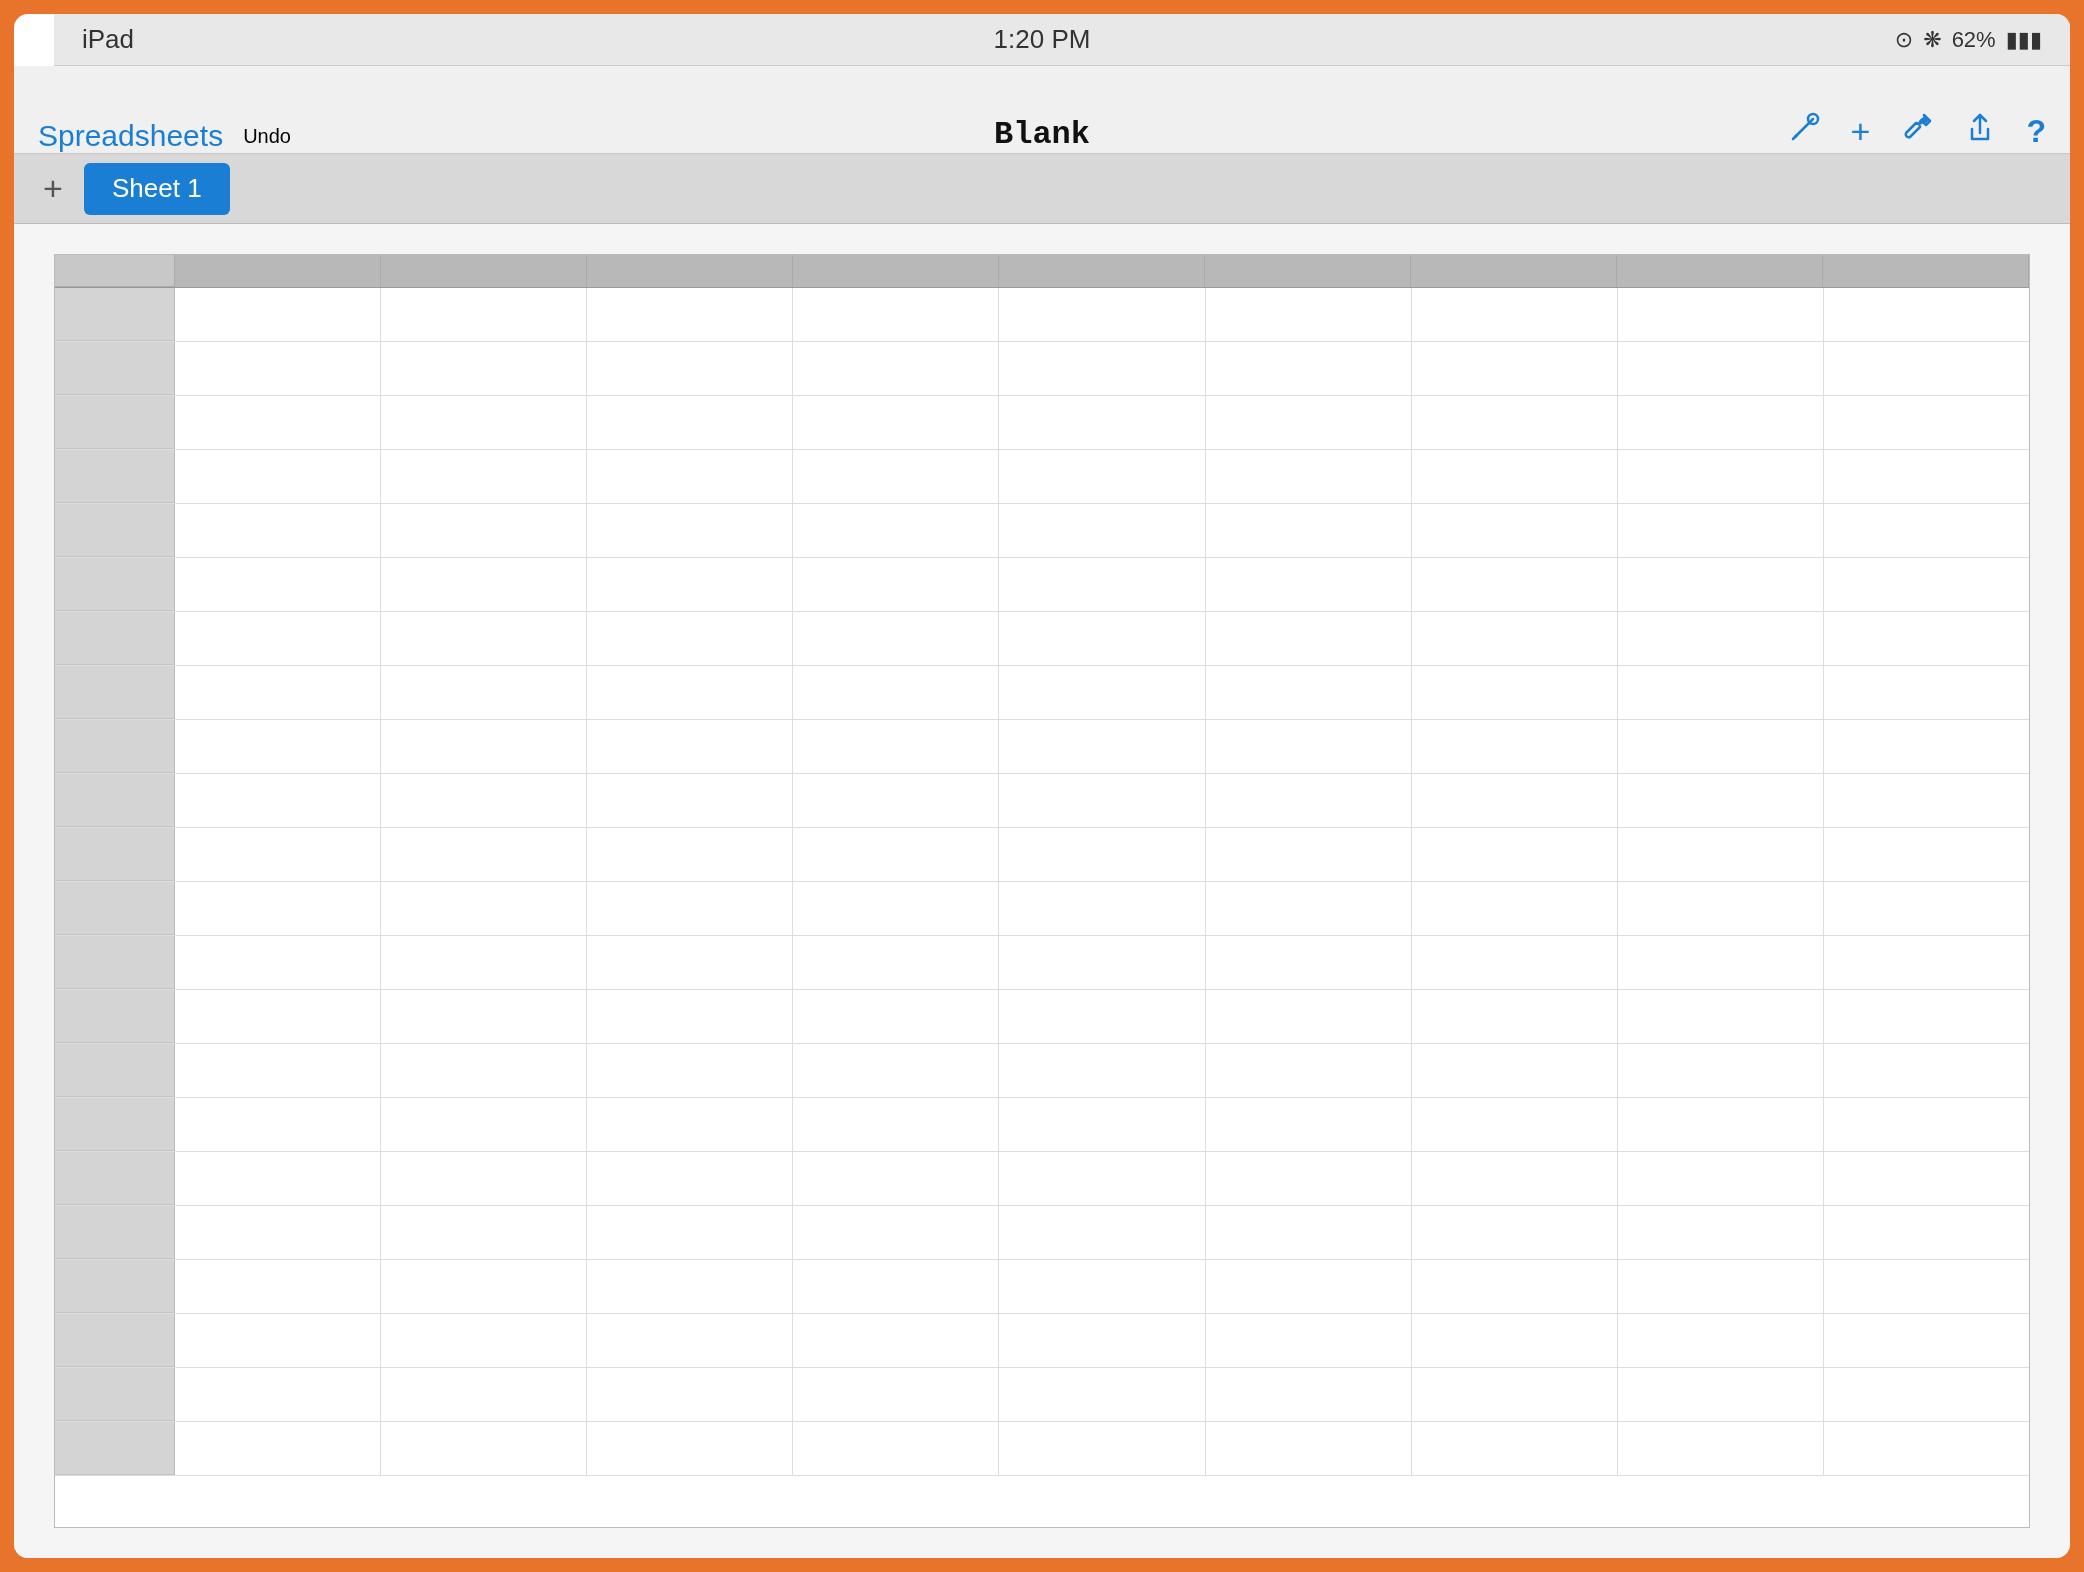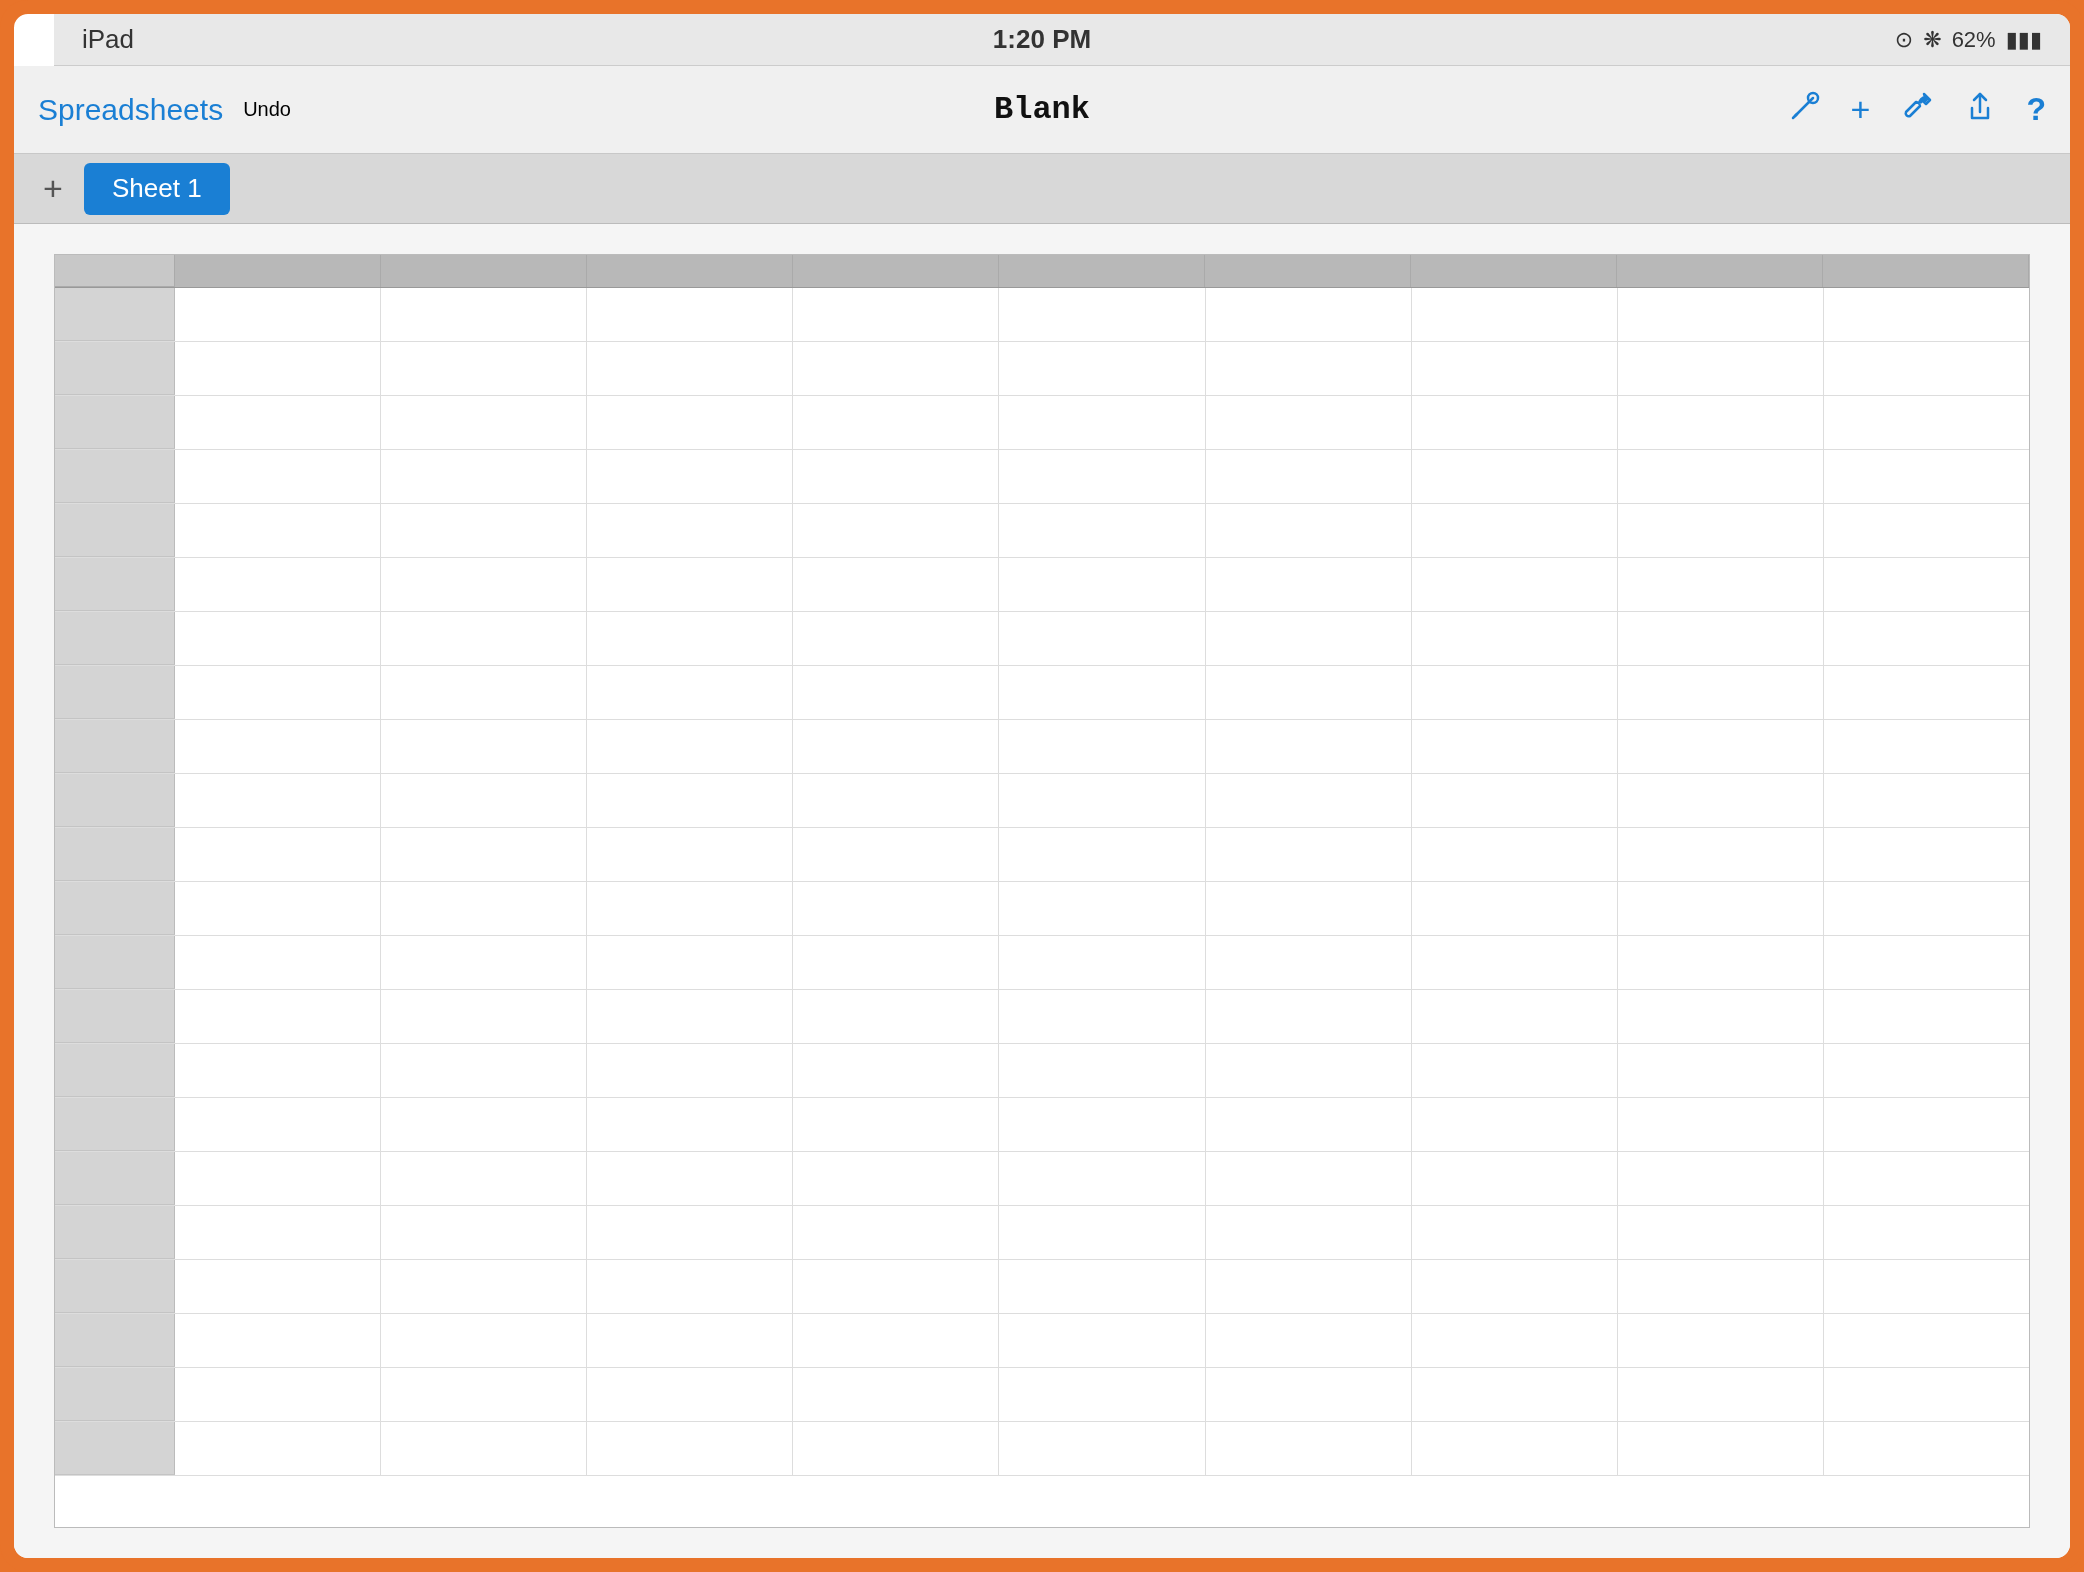--- a/index.html
+++ b/index.html
@@ -37,41 +37,41 @@
     }
 
     .status-left {
       font-size: 26px;
       font-weight: 500;
       color: #333;
     }
 
     .status-center {
       font-size: 26px;
-      font-weight: 700;
+      font-weight: 400;
       color: #333;
       position: absolute;
       left: 50%;
       transform: translateX(-50%);
     }
 
     .status-right {
       display: flex;
       align-items: center;
       gap: 10px;
       font-size: 22px;
       color: #333;
     }
 
     
     .toolbar {
       background: #f0f0f0;
       height: 88px;
       display: flex;
-      align-items: center;
+      align-items: flex-end;
       padding: 0 24px;
       border-bottom: 1px solid #c8c8c8;
       flex-shrink: 0;
       position: relative;
     }
 
     .toolbar-left {
       display: flex;
       align-items: center;
       gap: 20px;

